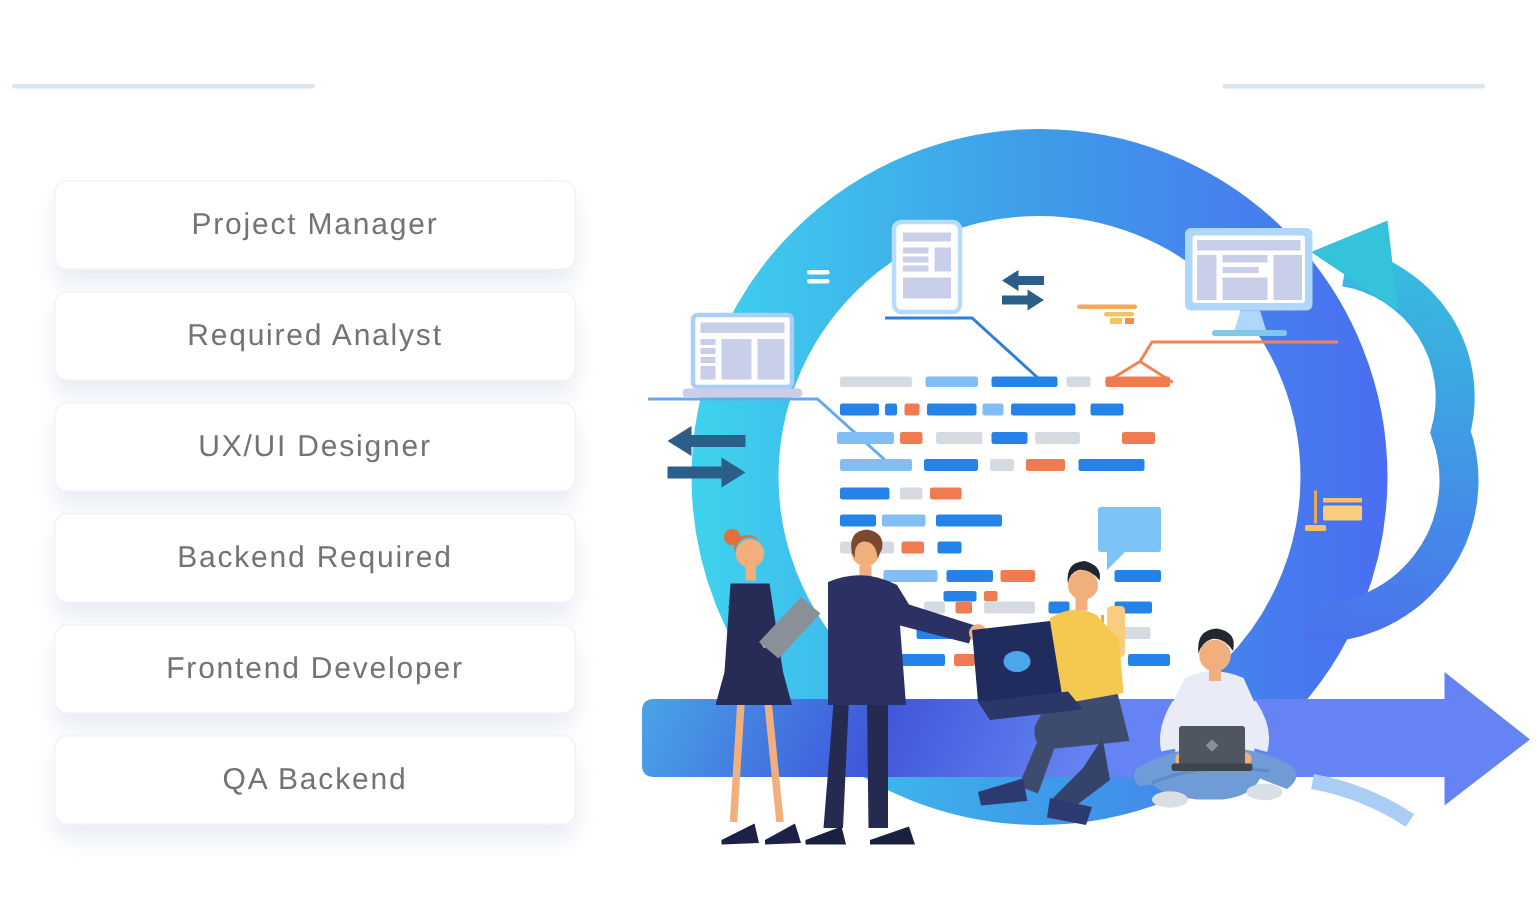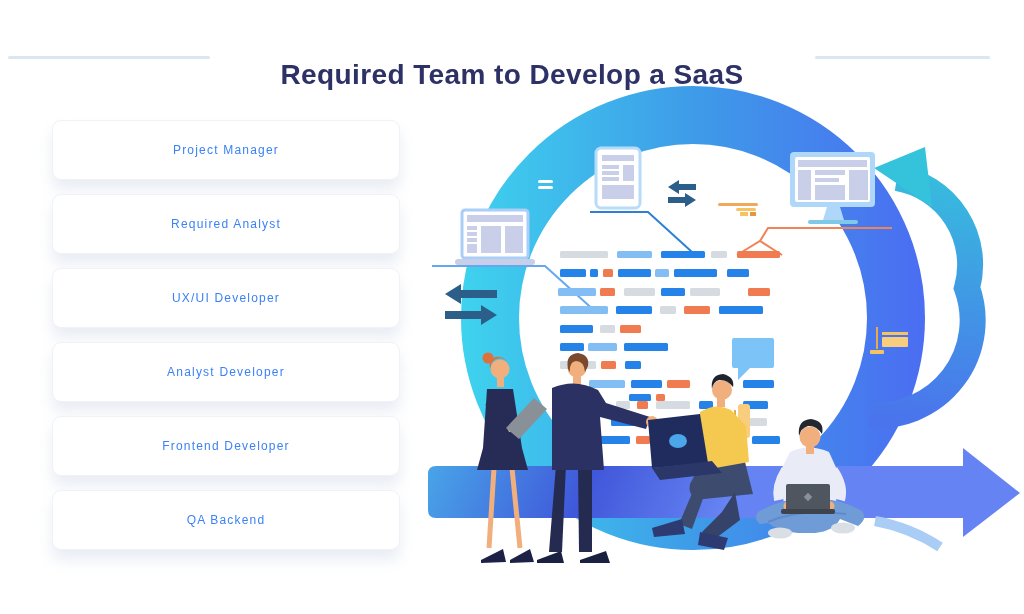--- a/index.html
+++ b/index.html
@@ -10,49 +10,48 @@
   .header{position:absolute;top:0;left:0;width:1024px;height:90px;}
   .page-title{
     position:absolute;top:40px;left:0;width:1024px;text-align:center;
     font-size:28px;font-weight:700;color:#2E3166;letter-spacing:.4px;
   }
   .title-line{position:absolute;top:56px;height:3px;background:#DCE6F0;border-radius:2px;}
   .title-line.left{left:8px;width:202px;}
   .title-line.right{left:815px;width:175px;}
   .role-list{position:absolute;left:36px;top:120px;width:346px;}
   .role-card{
-    position:absolute;left:16px;width:346px;height:58px;background:#ffffff;
+    position:absolute;left:0;width:346px;height:58px;background:#ffffff;
     border:1px solid #F0F2F8;border-radius:9px;
     box-shadow:0 10px 14px rgba(176,190,215,0.28);
     display:flex;align-items:center;justify-content:center;
-    font-size:12px;color:#3b82f6;letter-spacing:1.2px;
+    font-size:20px;color:#737373;letter-spacing:1.2px;
   }
   .illustration{position:absolute;left:0;top:0;width:1024px;height:614px;}
 </style>
 </head>
 <body>
 
 <div class="header">
   <div class="title-line left"></div>
-  <h1 class="page-title">Required Team to Develop a SaaS</h1>
   <div class="title-line right"></div>
 </div>
 
 <div class="role-list">
   <div class="role-card" style="top:0">
       <span>Project Manager</span>
     </div>
   <div class="role-card" style="top:74px">
       <span>Required Analyst</span>
     </div>
   <div class="role-card" style="top:148px">
-      <span>UX/UI Developer</span>
+      <span>UX/UI Designer</span>
     </div>
   <div class="role-card" style="top:222px">
-      <span>Analyst Developer</span>
+      <span>Backend Required</span>
     </div>
   <div class="role-card" style="top:296px">
       <span>Frontend Developer</span>
     </div>
   <div class="role-card" style="top:370px">
       <span>QA Backend</span>
     </div>
 </div>
 
 <svg class="illustration" viewBox="0 0 1024 614" xmlns="http://www.w3.org/2000/svg">

